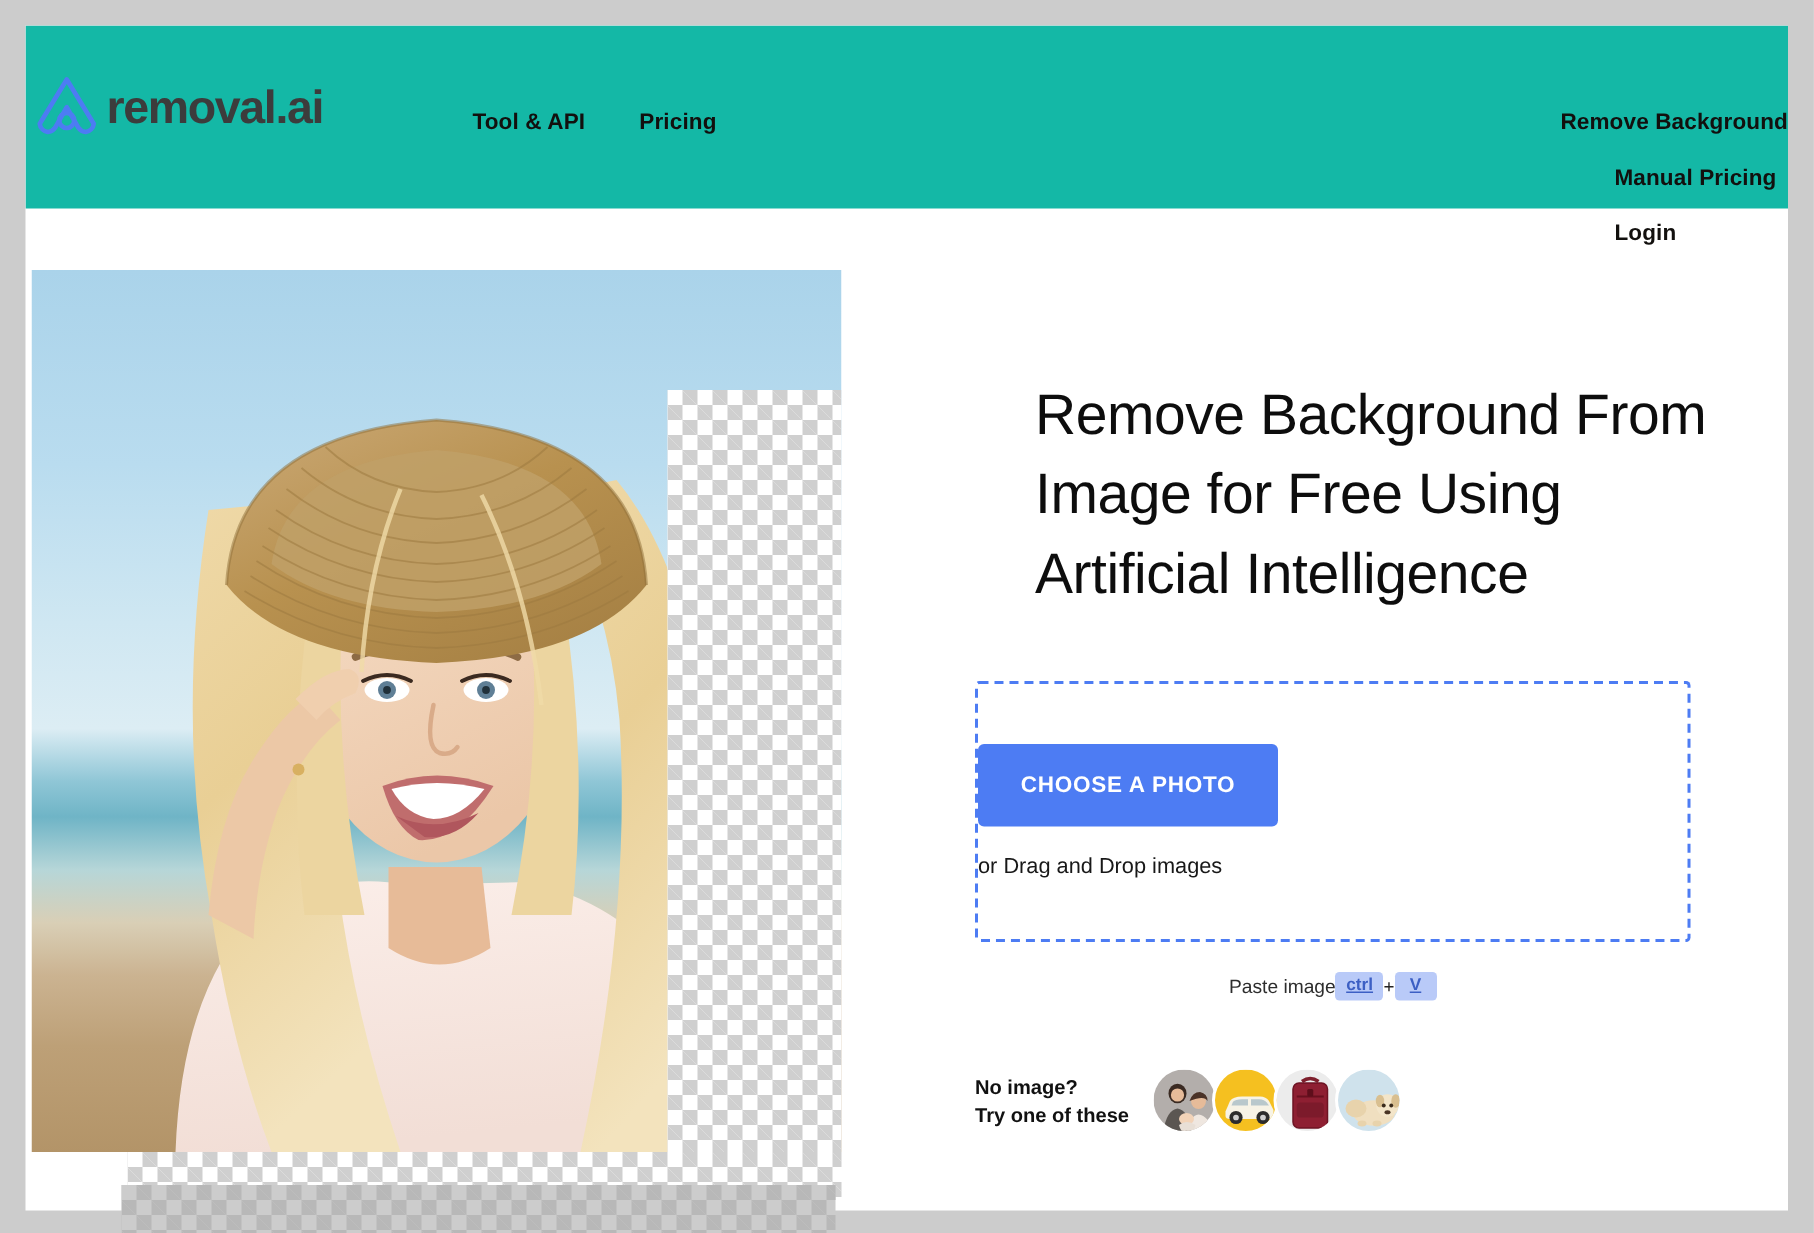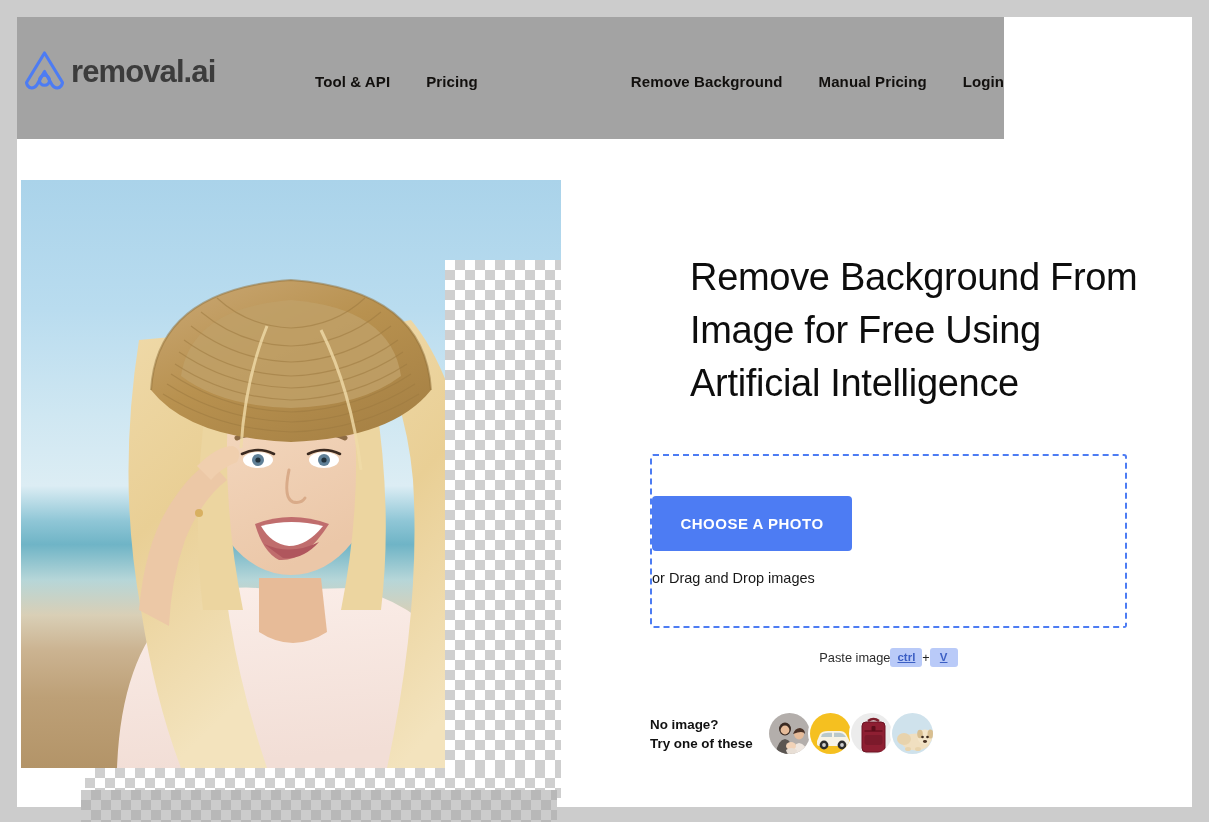--- a/index.html
+++ b/index.html
@@ -29,23 +29,23 @@
     width: 1175px;
     height: 790px;
     background: #ffffff;
     overflow: hidden;
   }
 
   
   .header {
     position: absolute;
     left: 0; top: 0;
-    width: 987px;
+    width: 1175px;
     height: 122px;
-    background: #a3a3a3;
+    background: #14b8a6;
   }
 
   .brand {
     position: absolute;
     left: 4px;
     top: 32px;
     display: flex;
     align-items: center;
     gap: 3px;
     text-decoration: none;
@@ -66,21 +66,22 @@
     left: 298px;
     top: 52px;
     display: flex;
     gap: 0px;
   }
   .nav-right {
     position: absolute;
     right: 0px;
     top: 52px;
     display: flex;
-    gap: 0px;
+    gap: 12px;
+    flex-direction: column;
   }
   .nav-item {
     font-size: 15px;
     font-weight: 700;
     color: #12100e;
     text-decoration: none;
     letter-spacing: 0.1px;
     white-space: nowrap;
     padding: 4px 0;
     cursor: pointer;

